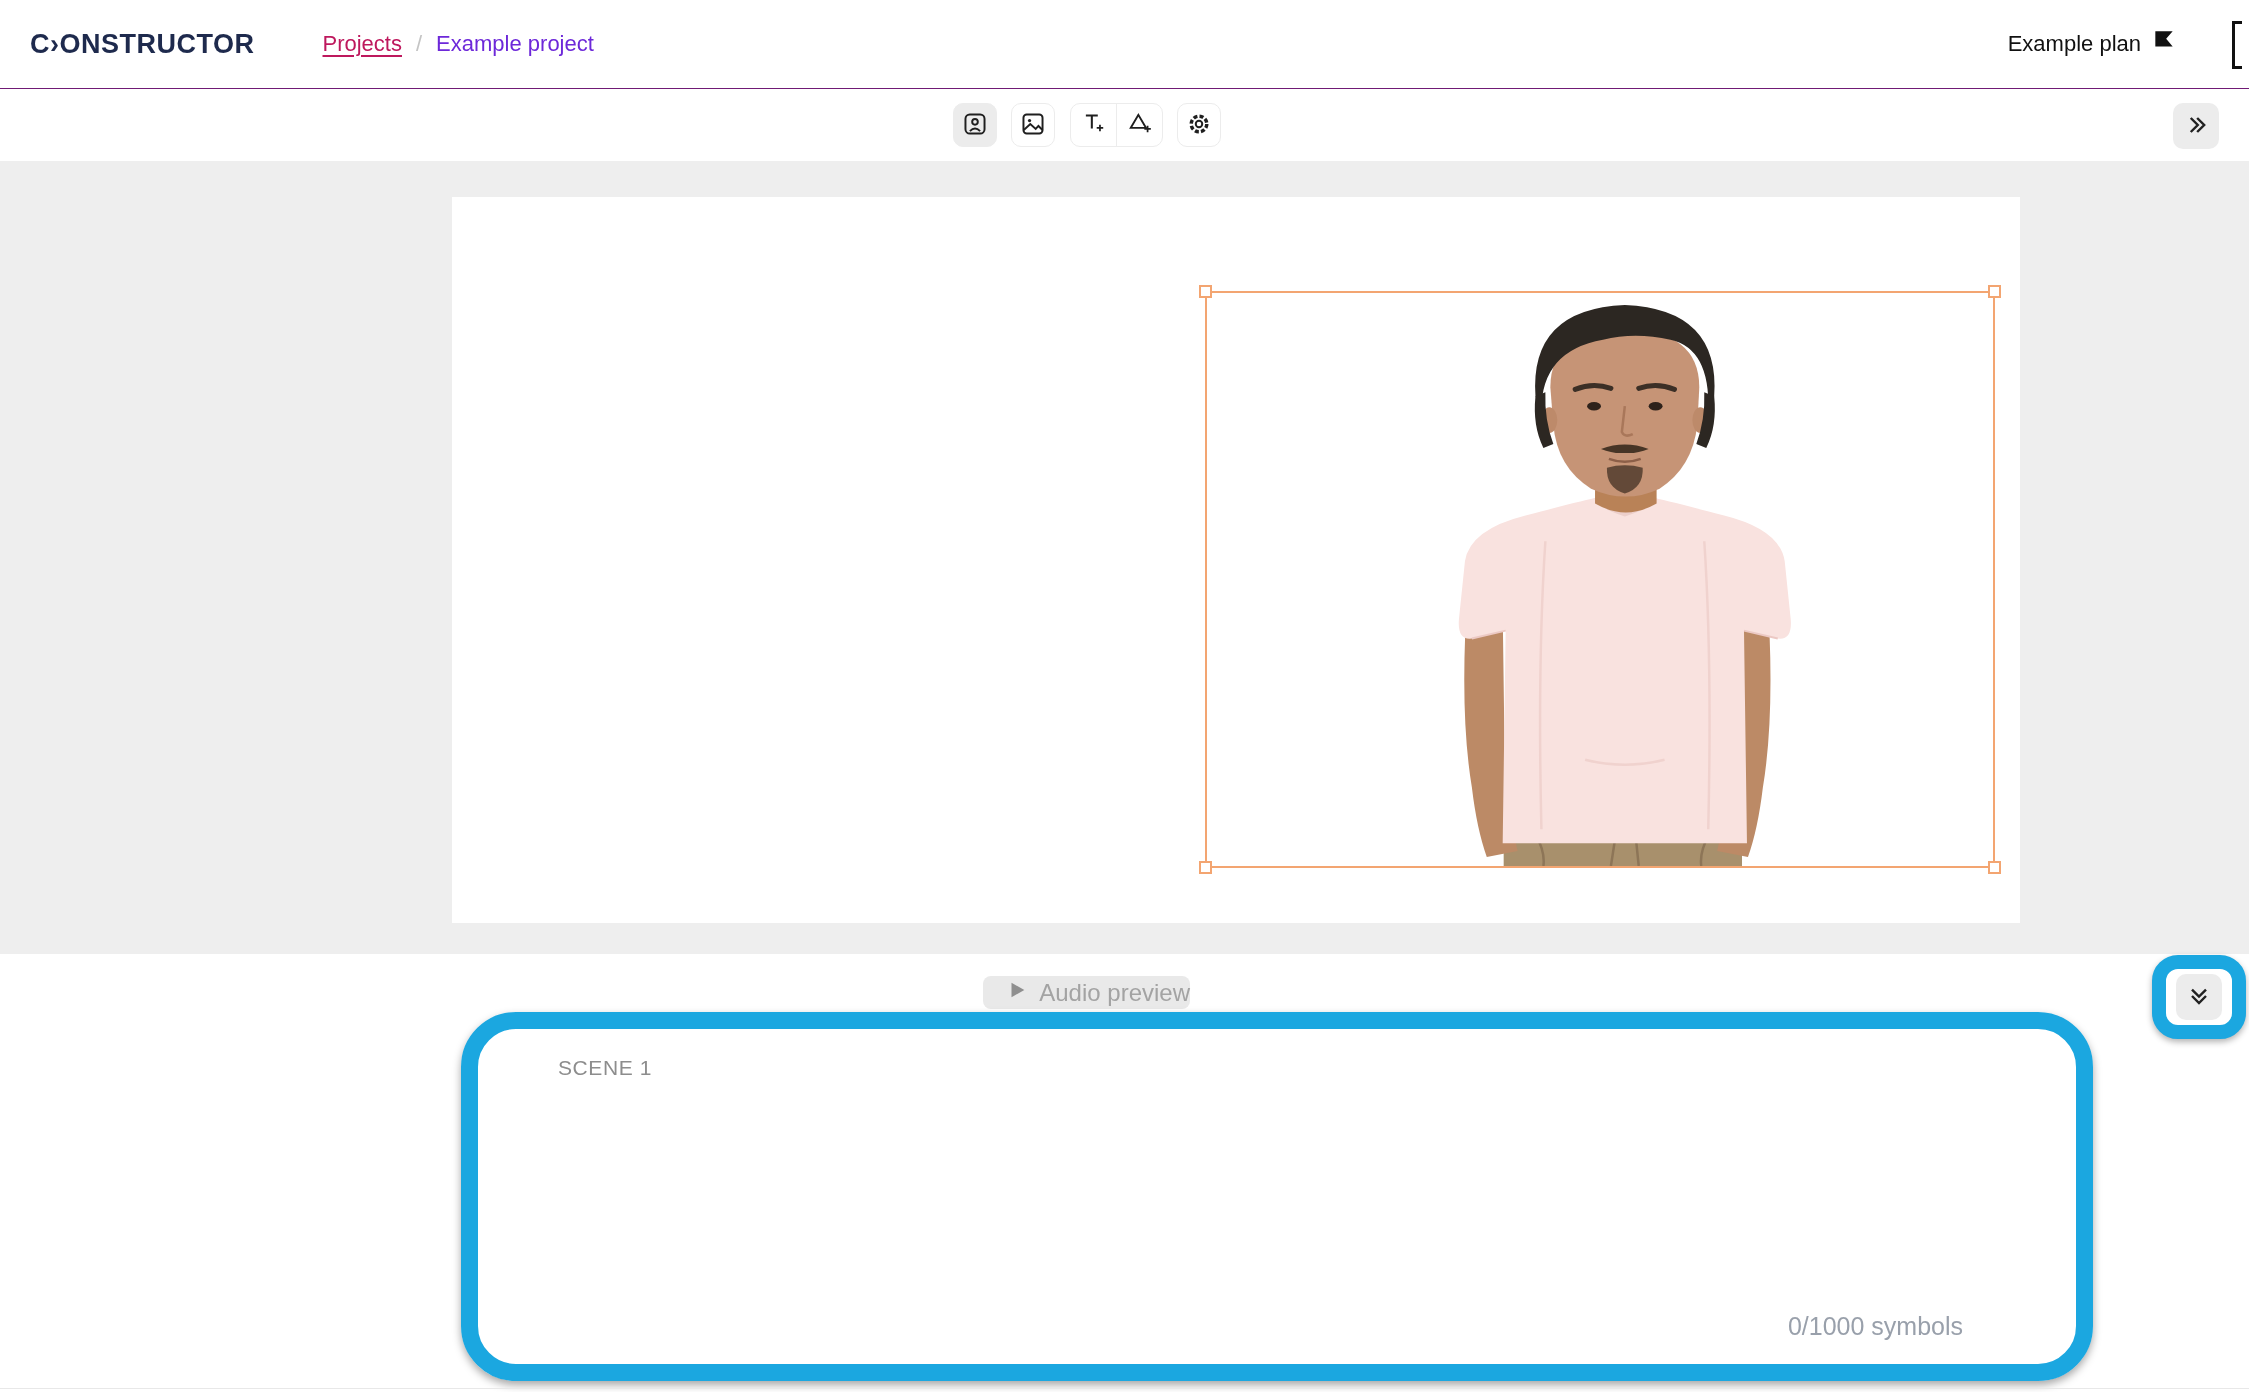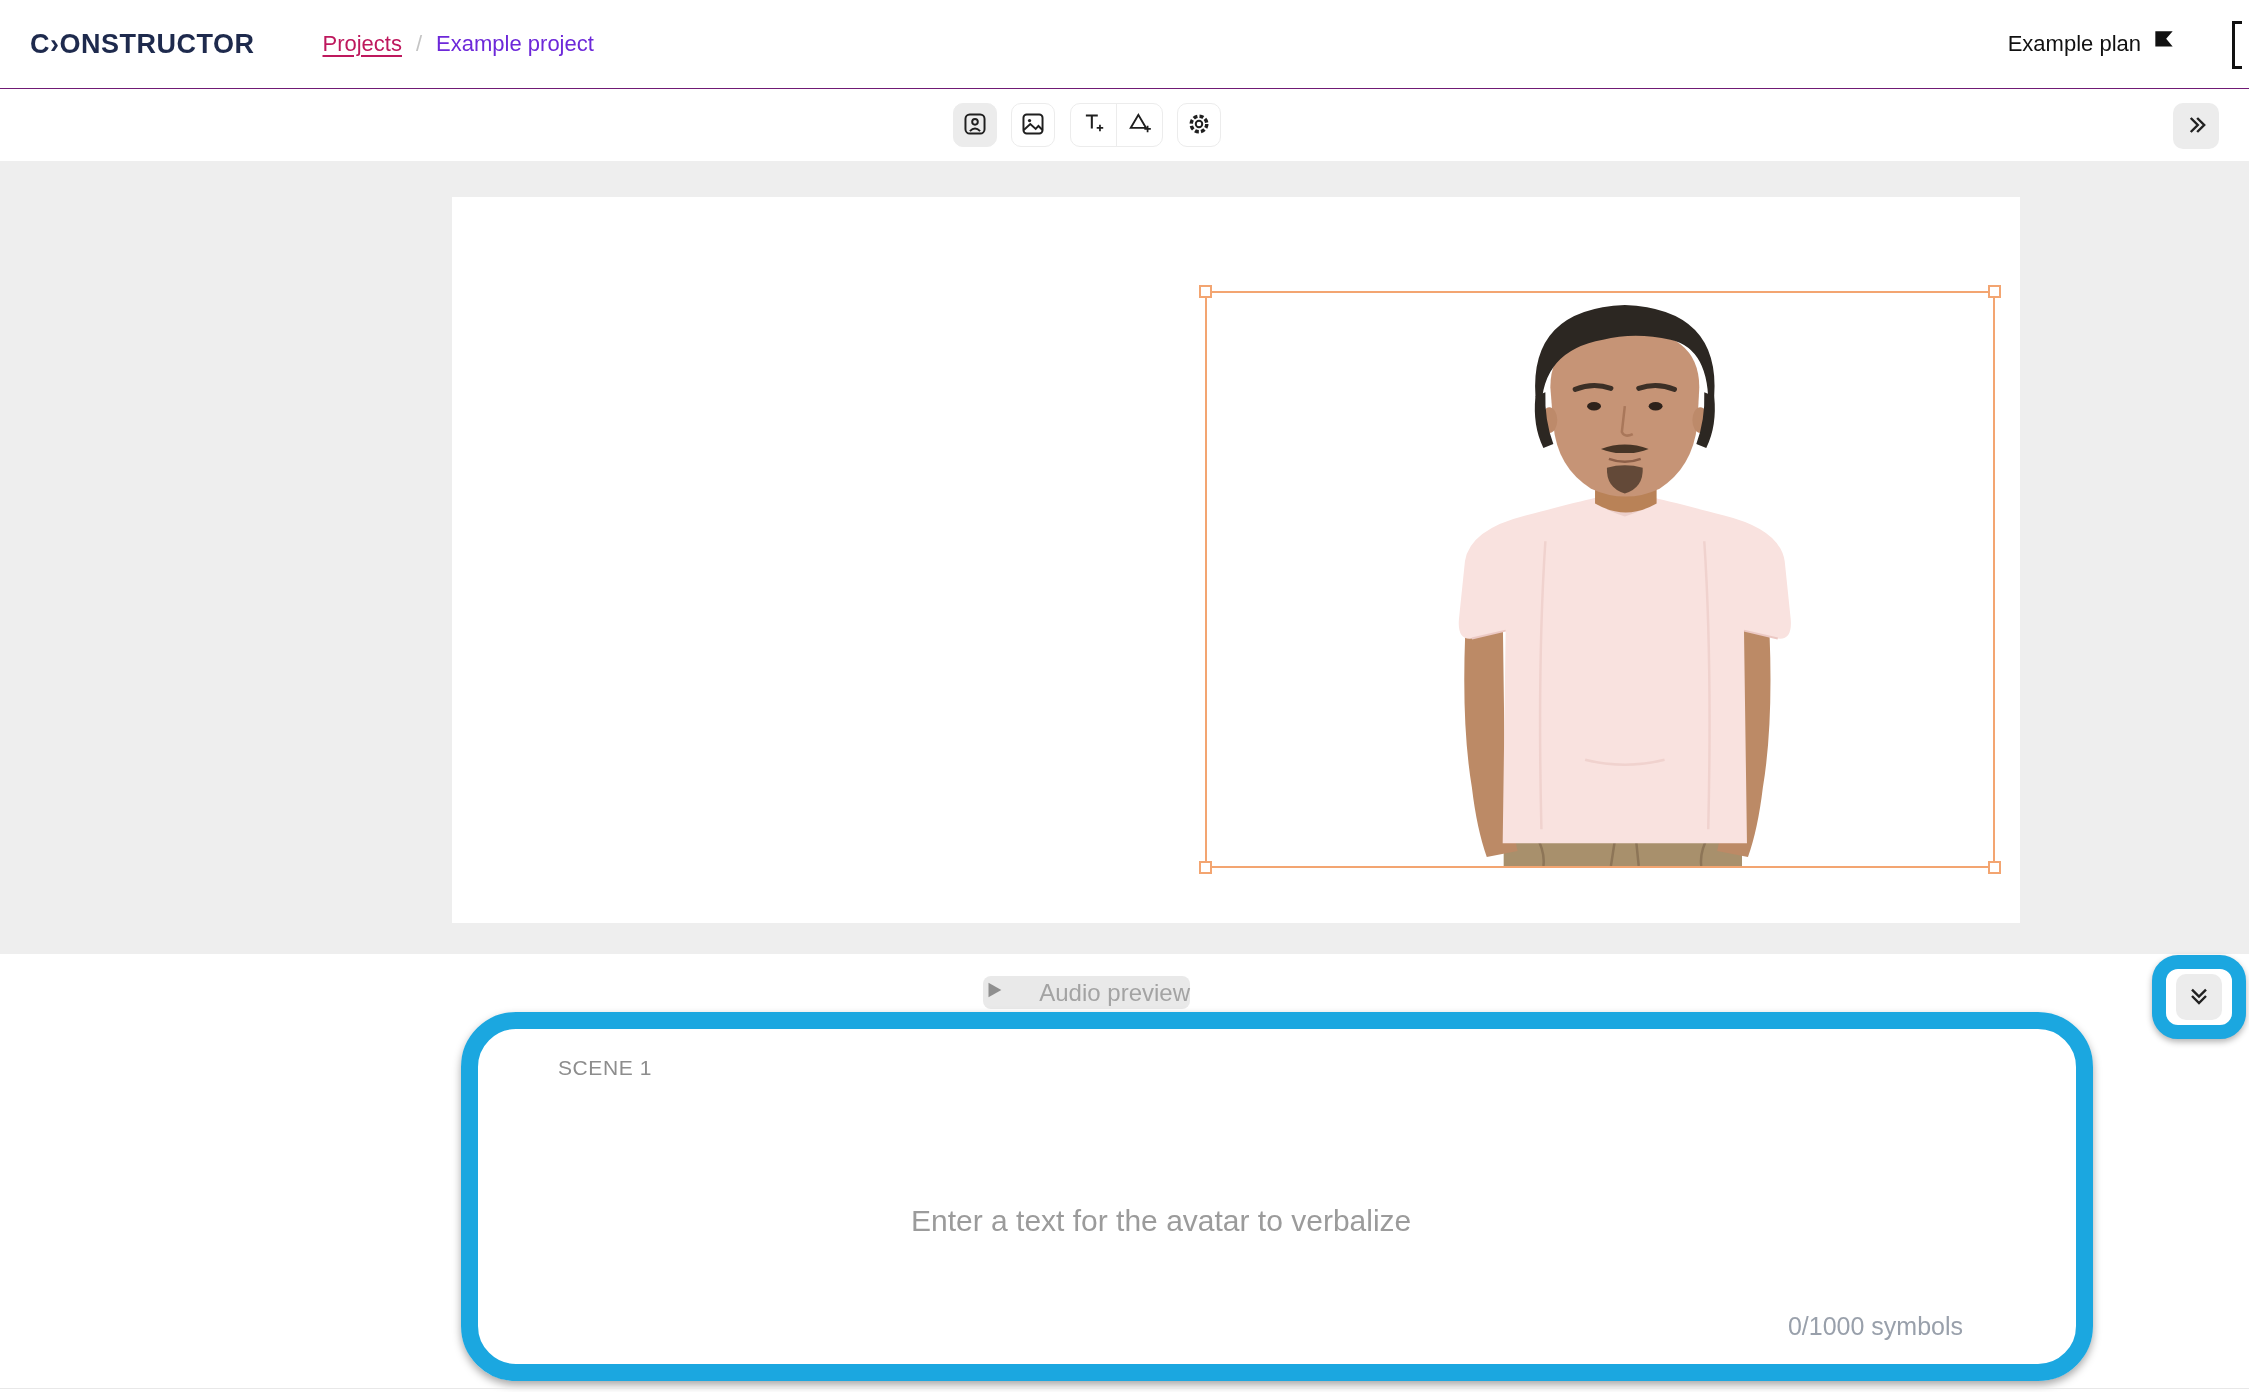--- a/index.html
+++ b/index.html
@@ -60,21 +60,21 @@
   }
   .handle.tl { left: -8px; top: -8px; } .handle.tr { right: -8px; top: -8px; }
   .handle.bl { left: -8px; bottom: -8px; } .handle.br { right: -8px; bottom: -8px; }
   .avatar-svg { position: absolute; inset: 0; width: 100%; height: 100%; }
 
   
   .bottom { position: absolute; left: 0; top: 954px; width: 2249px; height: 438px; background: #fff; }
   .audio-btn {
     position: absolute; left: 983px; top: 22px; width: 207px; height: 33px;
     background: #e9e9e9; border-radius: 8px; border: none;
-    display: flex; align-items: center; justify-content: space-between; gap: 11px;
+    display: flex; align-items: center; justify-content: flex-end; gap: 11px;
     color: #a3a3a3; font-size: 24px; cursor: pointer;
   }
   .script-highlight {
     position: absolute; left: 461px; top: 58px; width: 1632px; height: 369px;
     border: 17px solid #1ba7e0; border-radius: 55px;
     box-shadow: 0 4px 8px rgba(0,0,0,.35);
     background: transparent; pointer-events: none;
   }
   .scene-label {
     position: absolute; left: 558px; top: 102px;
@@ -245,21 +245,20 @@
       <svg width="22" height="22" viewBox="0 0 24 24">
           <path d="M6 4 L20 12 L6 20 Z" fill="#8f8f8f"></path>
         </svg>
     </span>
     <span>Audio preview</span>
   </button>
 
   <div class="scene-label">SCENE 1</div>
 
   <div class="script-input"></div>
-  <div class="placeholder">Enter a text for the avatar to verbalize</div>
   <div class="char-counter">0/1000 symbols</div>
 
   <div class="script-highlight"></div>
 
   <div class="collapse-down-wrap">
     <button class="collapse-down-btn">
       <span>
         <svg width="28" height="28" viewBox="0 0 24 24" fill="none" stroke="#222" stroke-width="2.1">
           <path d="M6 6.5 L12 12.5 L18 6.5"></path>
           <path d="M6 12 L12 18 L18 12"></path>

